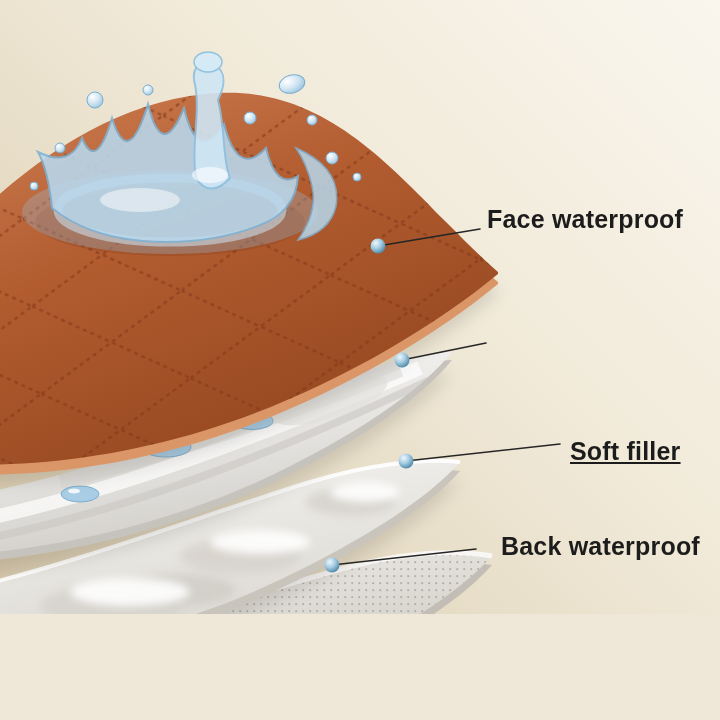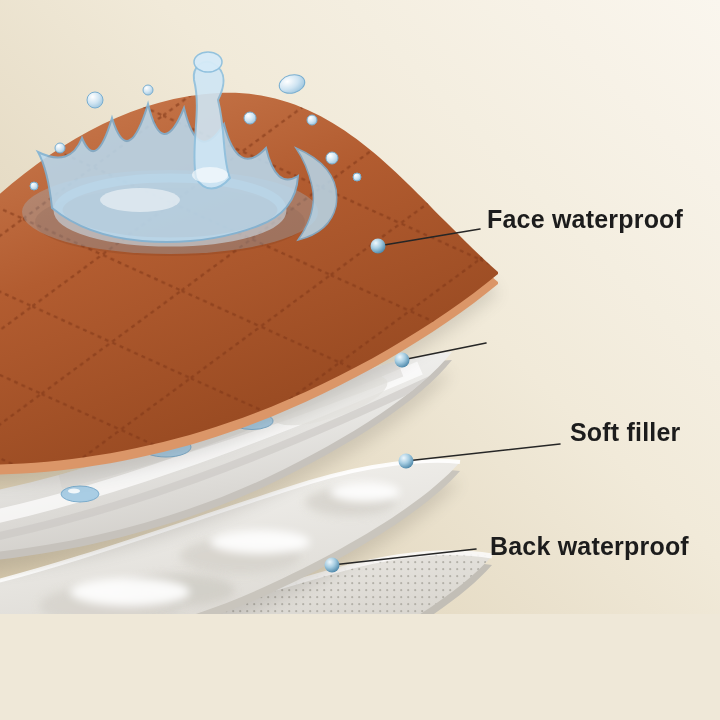--- a/index.html
+++ b/index.html
@@ -9,22 +9,22 @@
     background:linear-gradient(225deg,#faf6ee 0%,#f1ead9 42%,#e3d8c0 75%,#d3c5a8 100%);
   }
   .art{position:absolute;left:0;top:0;width:720px;height:720px;}
   .callout-label{
     position:absolute;
     font-weight:700;font-size:25px;line-height:28px;color:#1c1c1c;
     letter-spacing:.2px;white-space:nowrap;
   }
   .lbl-face{left:487px;top:205px;}
   .lbl-tpu{left:494px;top:327px;}
-  .lbl-soft{left:570px;top:418px;}
-  .lbl-back{left:490px;top:532px;}
+  .lbl-soft{left:570px;top:437px;text-decoration:underline;}
+  .lbl-back{left:501px;top:532px;}
 </style>
 </head>
 <body>
 
 <div class="stage">
 
   <svg class="art" viewBox="0 0 720 720" xmlns="http://www.w3.org/2000/svg">
     <defs>
       <path id="p-face" d="M -30 222 C 40 152, 125 98, 218 93 C 315 88, 378 152, 445 221 C 466 242, 484 260, 498 272 L 498 274 C 425 334, 315 397, 203 431 C 120 456, 35 467, -30 464 Z"></path>
       <path id="p-tpu" d="M -30 496 C 70 476, 180 440, 285 398 C 345 374, 412 354, 452 352 C 420 392, 352 437, 268 477 C 180 519, 65 548, -30 554 Z"></path>

